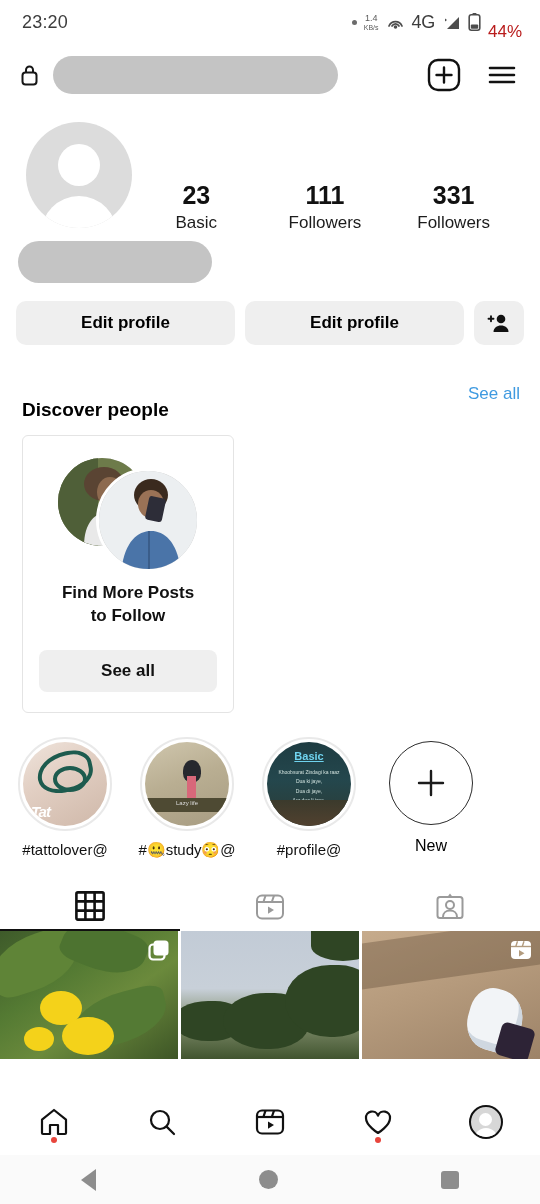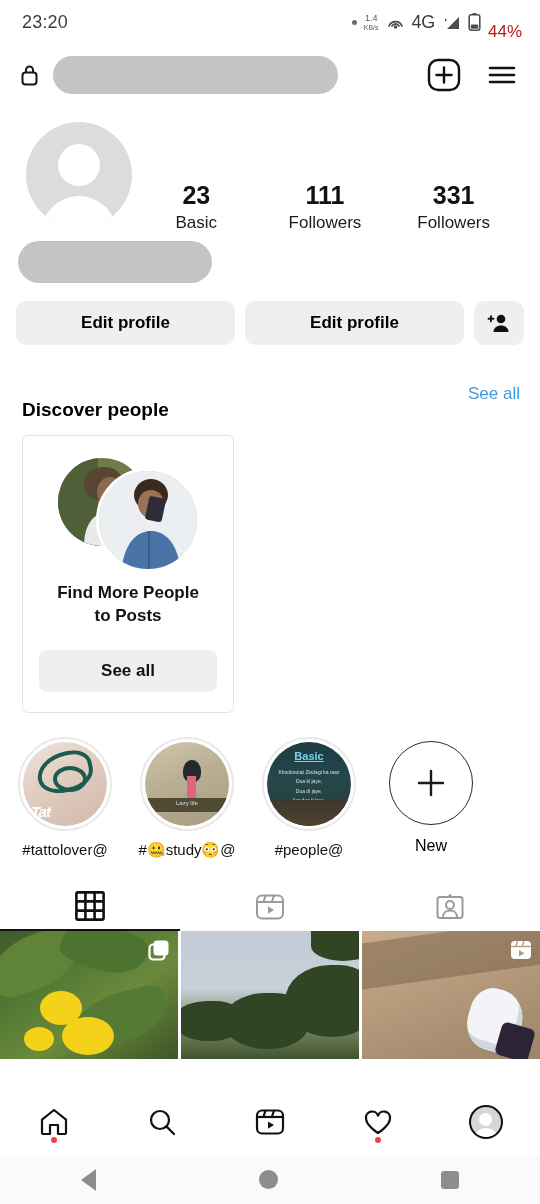--- a/index.html
+++ b/index.html
@@ -298,22 +298,22 @@
             <rect width="104" height="104" fill="#eceff1"></rect>
             <ellipse cx="52" cy="24" rx="17" ry="16" fill="#3a2a1e"></ellipse>
             <ellipse cx="52" cy="33" rx="13" ry="14" fill="#9a7256"></ellipse>
             <path d="M22 104c2-32 16-44 30-44s28 12 30 44z" fill="#4a74a8"></path>
             <rect x="48" y="26" width="17" height="24" rx="3" fill="#2d2d38" transform="rotate(12 56 38)"></rect>
             <path d="M50 60v44" stroke="#3a5d8a" stroke-width="2"></path>
           </svg>
       </div>
     </div>
     <div class="dc-title">
-      <span>Find More People</span><br>
-      <span>to Posts</span>
+      <span>Find More Posts</span><br>
+      <span>to Follow</span>
     </div>
     <button class="dc-btn">See all</button>
   </div>
 
   <div class="highlights">
     <div class="hl">
       <div class="hl-ring">
         <div class="hl-img">
           <div class="art-tattoo">
             <span class="ink"></span>
@@ -341,21 +341,21 @@
     <div class="hl">
       <div class="hl-ring">
         <div class="hl-img">
           <div class="art-zindagi">
             <span class="basic">Basic</span>
             <span class="q">Khoobsurat Zindagi ka raaz<br>Dua ki jaye,<br>Dua di jaye,<br>Aur dua li jaye.</span>
             <span class="road"></span>
           </div>
         </div>
       </div>
-      <div class="hl-label">#people@</div>
+      <div class="hl-label">#profile@</div>
     </div>
 
     <div class="hl">
       <div class="hl-new-circle">
         <span>
           <svg class="ic" width="34" height="34" viewBox="0 0 34 34">
               <path d="M17 5v24M5 17h24" stroke="#1b1b1b" stroke-width="2.4" stroke-linecap="round"></path>
             </svg>
         </span>
       </div>

